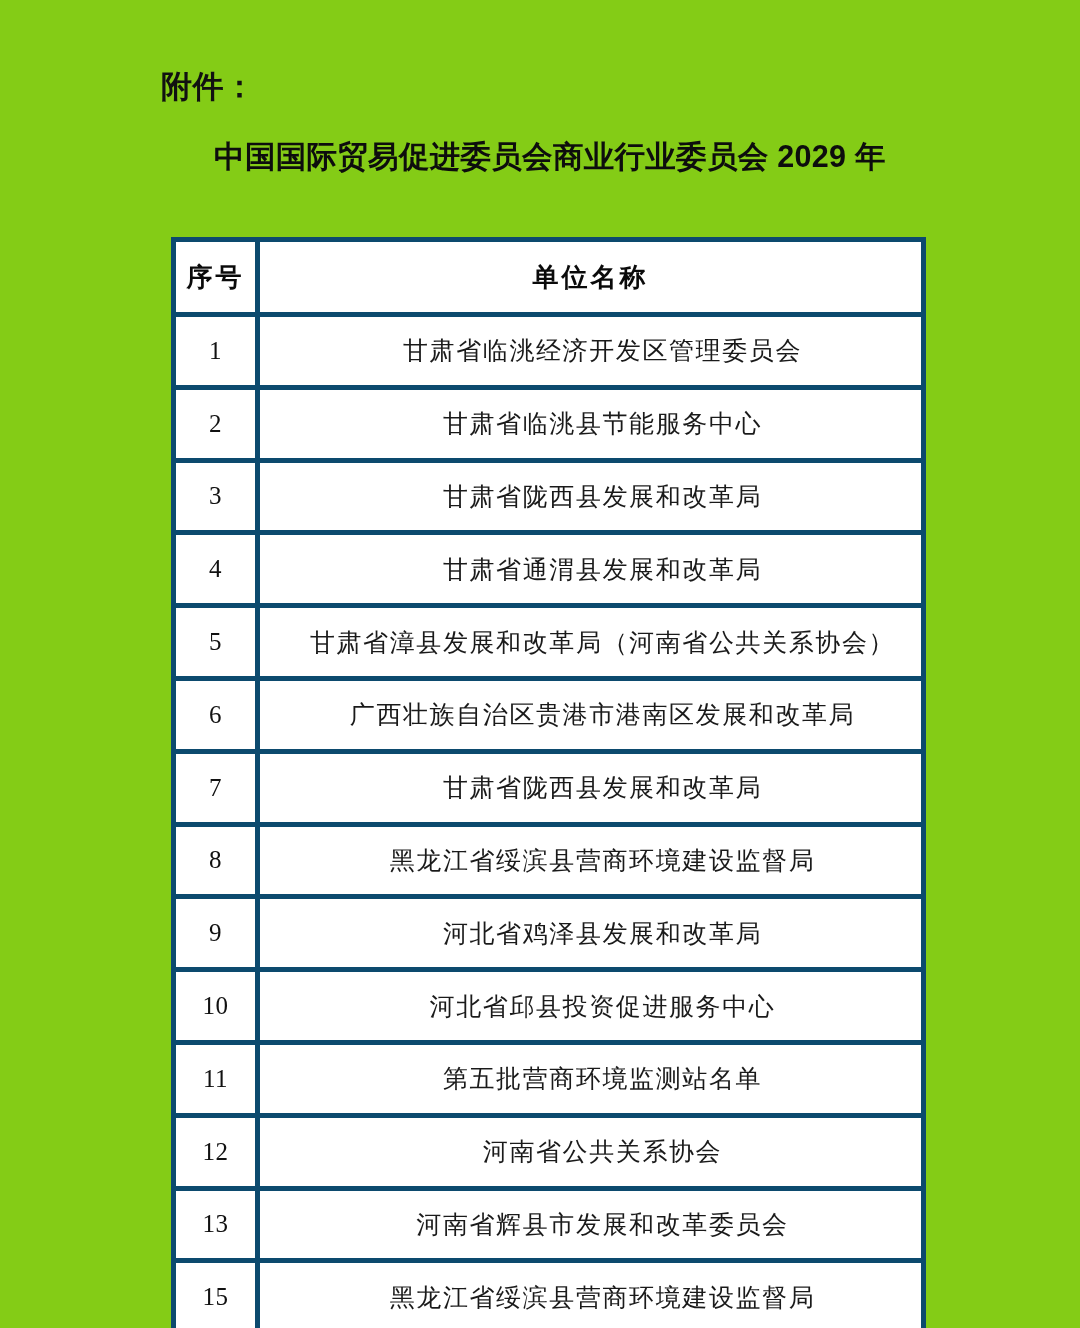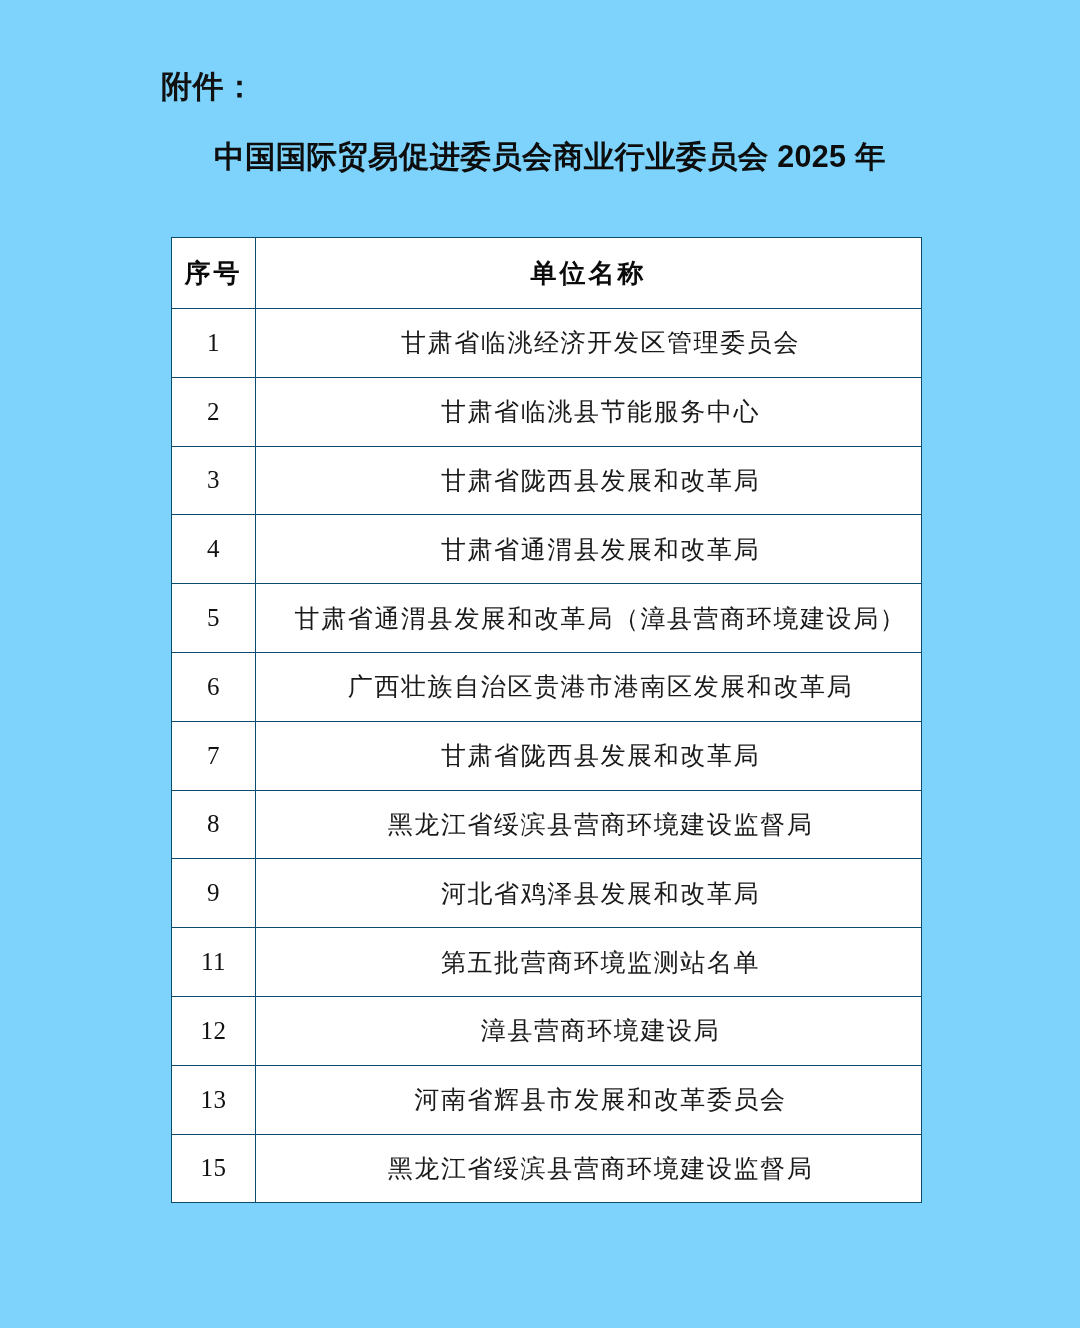--- a/index.html
+++ b/index.html
@@ -13,21 +13,21 @@
     overflow: hidden;
     font-family: "Liberation Serif", "DejaVu Serif", serif;
     color: #000000;
     -webkit-font-smoothing: antialiased;
   }
 
   .page {
     position: relative;
     width: 1080px;
     height: 1328px;
-    background: #7dd3fc;
+    background: #84cc16;
   }
 
   
   .attachment-label {
     position: absolute;
     left: 161px;
     top: 68px;
     font-family: "Liberation Sans", "DejaVu Sans", sans-serif;
     font-weight: 700;
     font-size: 31px;
@@ -63,21 +63,21 @@
     top: 237px;
     width: 750px;
     border-collapse: collapse;
     table-layout: fixed;
   }
   .roster-table col.col-index { width: 84px; }
   .roster-table col.col-name  { width: 666px; }
 
   .roster-table th,
   .roster-table td {
-    border: 1px solid #0c4a6e;
+    border: 5px solid #0c4a6e;
     padding: 0;
     background: #ffffff;
   }
 
   .roster-table thead th {
     height: 70px;
     font-family: "Liberation Serif", "DejaVu Serif", serif;
     font-weight: 700;
     font-size: 26px;
     letter-spacing: 3px;
@@ -112,21 +112,21 @@
   }
 </style>
 </head>
 <body>
 
 <div class="page">
 
   <div class="attachment-label">附件：</div>
 
   <div class="doc-title">
-    <span class="line">中国国际贸易促进委员会商业行业委员会 2025 年</span>
+    <span class="line">中国国际贸易促进委员会商业行业委员会 2029 年</span>
   </div>
 
   <table class="roster-table">
     <colgroup>
       <col class="col-index">
       <col class="col-name">
     </colgroup>
     <thead>
       <tr>
         <th>序号</th>
@@ -145,45 +145,49 @@
       <tr>
         <td class="cell-index">3</td>
         <td class="cell-name">甘肃省陇西县发展和改革局</td>
       </tr>
       <tr>
         <td class="cell-index">4</td>
         <td class="cell-name">甘肃省通渭县发展和改革局</td>
       </tr>
       <tr>
         <td class="cell-index">5</td>
-        <td class="cell-name">甘肃省通渭县发展和改革局（漳县营商环境建设局）</td>
+        <td class="cell-name">甘肃省漳县发展和改革局（河南省公共关系协会）</td>
       </tr>
       <tr>
         <td class="cell-index">6</td>
         <td class="cell-name">广西壮族自治区贵港市港南区发展和改革局</td>
       </tr>
       <tr>
         <td class="cell-index">7</td>
         <td class="cell-name">甘肃省陇西县发展和改革局</td>
       </tr>
       <tr>
         <td class="cell-index">8</td>
         <td class="cell-name">黑龙江省绥滨县营商环境建设监督局</td>
       </tr>
       <tr>
         <td class="cell-index">9</td>
         <td class="cell-name">河北省鸡泽县发展和改革局</td>
       </tr>
       <tr>
+        <td class="cell-index">10</td>
+        <td class="cell-name">河北省邱县投资促进服务中心</td>
+      </tr>
+      <tr>
         <td class="cell-index">11</td>
         <td class="cell-name">第五批营商环境监测站名单</td>
       </tr>
       <tr>
         <td class="cell-index">12</td>
-        <td class="cell-name">漳县营商环境建设局</td>
+        <td class="cell-name">河南省公共关系协会</td>
       </tr>
       <tr>
         <td class="cell-index">13</td>
         <td class="cell-name">河南省辉县市发展和改革委员会</td>
       </tr>
       <tr>
         <td class="cell-index">15</td>
         <td class="cell-name">黑龙江省绥滨县营商环境建设监督局</td>
       </tr>
     </tbody>

